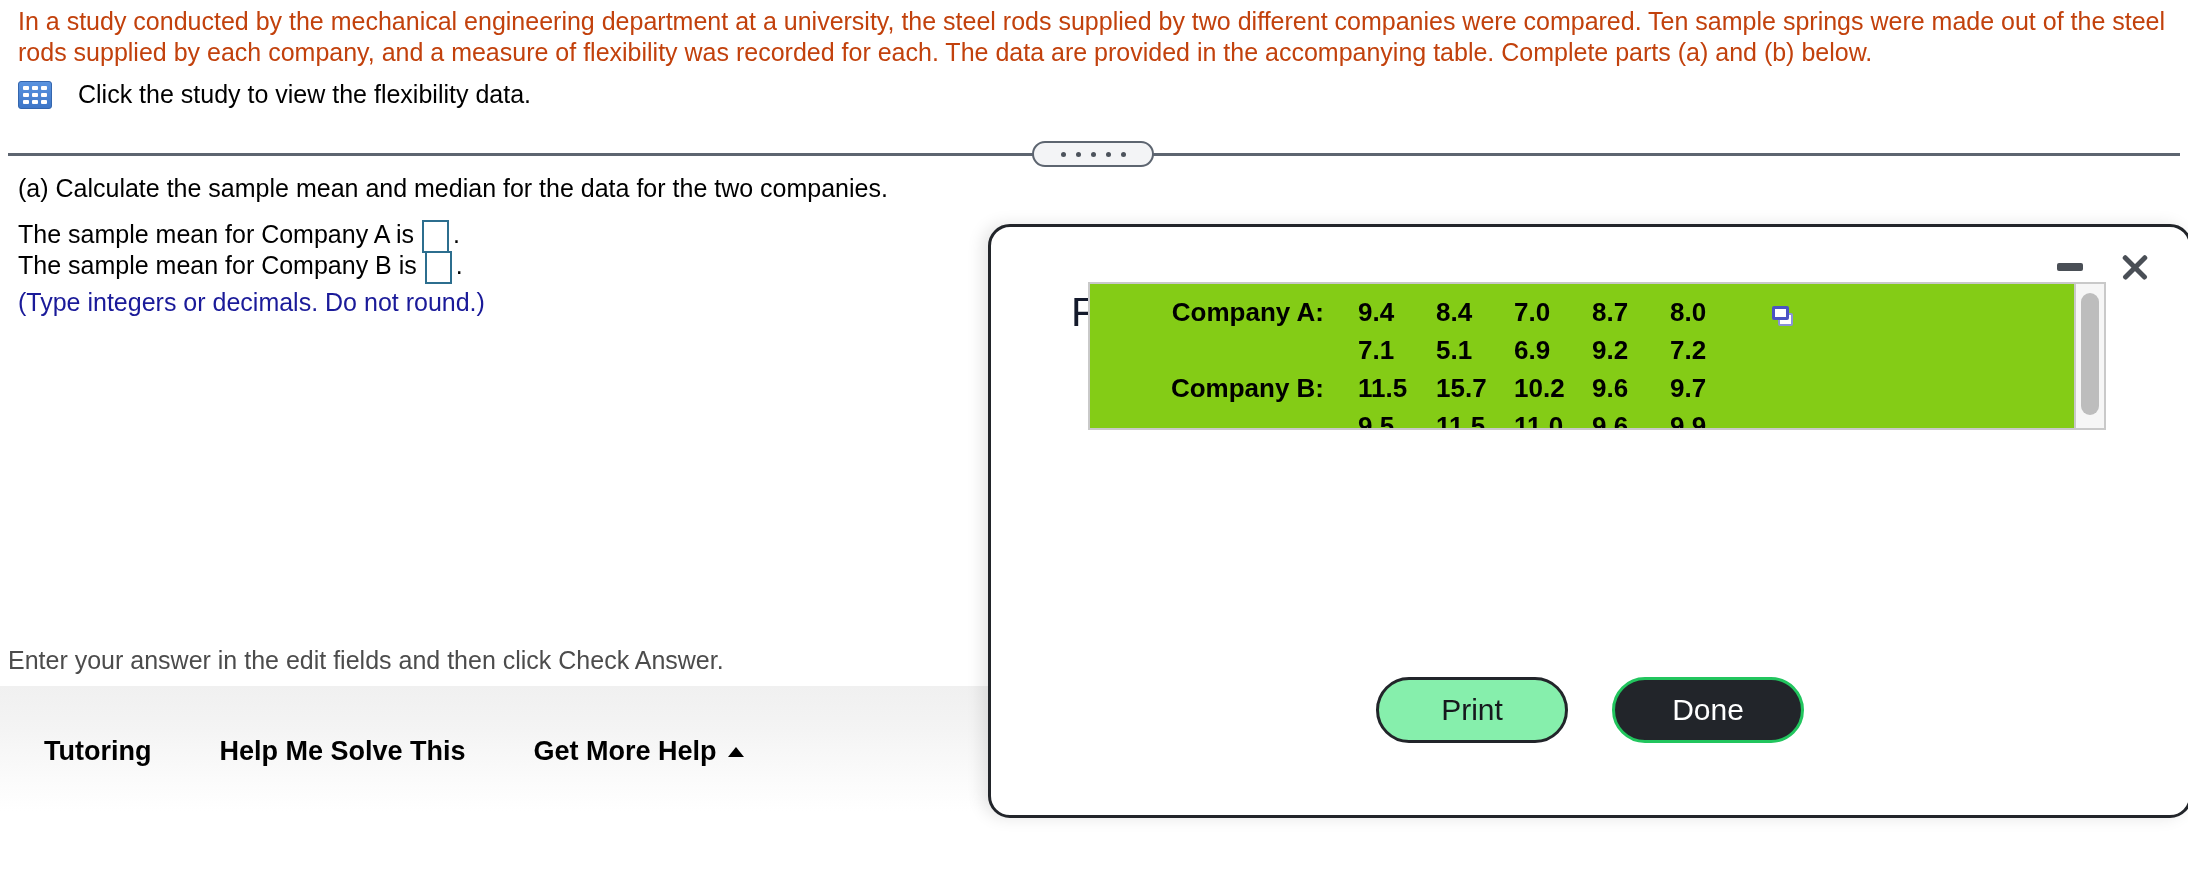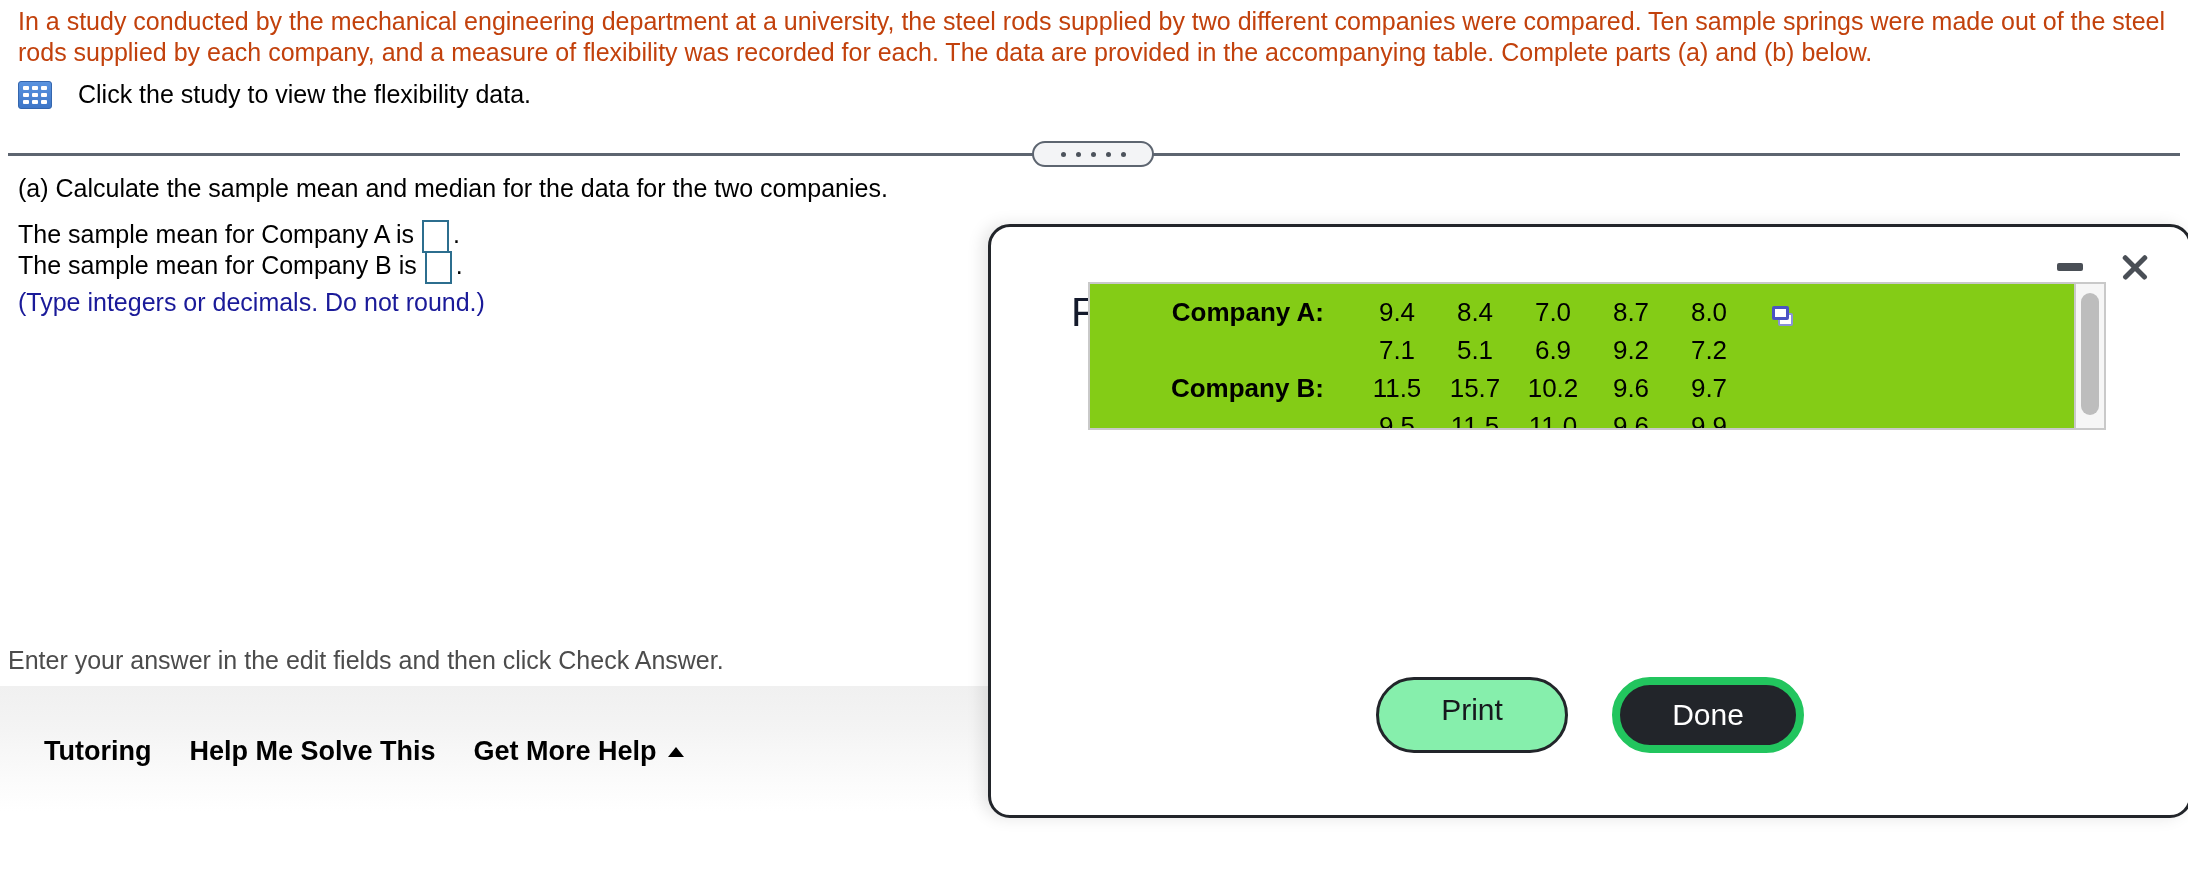--- a/index.html
+++ b/index.html
@@ -145,21 +145,21 @@
     width: 2188px;
     height: 125px;
     background: linear-gradient(#f0f0f0 0%, #f4f4f4 35%, #fbfbfb 75%, #ffffff 100%);
   }
   .bottom-bar-inner {
     position: absolute;
     left: 44px;
     top: 50px;
     display: flex;
     align-items: center;
-    gap: 38px;
+    gap: 68px;
   }
   .bb-item {
     font-size: 27px;
     font-weight: bold;
     color: #000;
     display: flex;
     align-items: center;
     gap: 11px;
     cursor: pointer;
   }
@@ -233,23 +233,23 @@
     overflow: hidden;
   }
   .data-table {
     border-collapse: collapse;
     margin-top: 9px;
     margin-left: 58px;
   }
   .data-table td {
     font-size: 26px;
     color: #000;
-    text-align: center;
     padding: 3px 0;
     height: 32px;
+    font-weight: bold;
   }
   .data-table td.rowlab {
     font-weight: bold;
     text-align: right;
     width: 176px;
     padding-right: 34px;
     white-space: nowrap;
   }
   .data-table td.val { width: 78px; }
 
@@ -321,21 +321,21 @@
     cursor: pointer;
     font-family: "Liberation Sans", sans-serif;
   }
   .btn-print {
     background: #86efac;
     border: 3px solid #22252a;
     color: #16181d;
   }
   .btn-done {
     background: #22252a;
-    border: 8px solid #22c55e;
+    border: 3px solid #22c55e;
     color: #ffffff;
   }
 </style>
 </head>
 <body>
 
 <div class="problem-text">In a study conducted by the mechanical engineering department at a university, the steel rods supplied by two different companies were compared. Ten sample springs were made out of the steel rods supplied by each company, and a measure of flexibility was recorded for each. The data are provided in the accompanying table. Complete parts (a) and (b) below.</div>
 
 <div class="icon-line">
   <span class="grid-icon">

